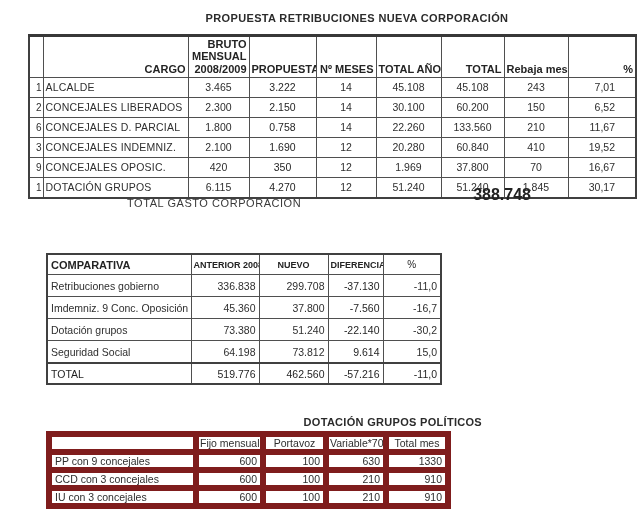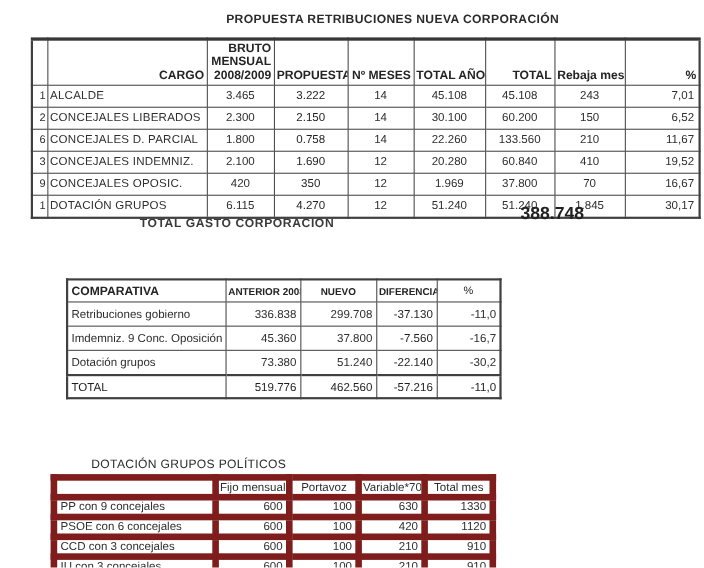--- a/index.html
+++ b/index.html
@@ -25,36 +25,36 @@
   #t1 th,#t1 td{border:1px solid #4f4f4f;}
   #t1{border:2px solid #404040;border-top:3px solid #383838;}
   #t1 thead th{
     height:30px;vertical-align:bottom;font-size:11px;font-weight:bold;
     text-align:right;padding:1px 2px 2px 2px;line-height:1.12;color:#242424;
   }
   #t1 th.pre{white-space:pre-line;}
   #t1 tbody td{height:19px;padding-top:0;padding-bottom:0;}
   #t1 td.num{text-align:right;padding-right:1px;font-size:10px;}
   #t1 td.cargo{text-align:left;padding-left:2px;letter-spacing:.2px;}
-  #t1 td.r{padding-right:4px;}
-  
-  #t1-footer-label{top:197px;left:90px;font-size:11px;letter-spacing:.55px;color:#3a3a3a;font-weight:bold;}
+  #t1 td.r{padding-right:20px;}
+  
+  #t1-footer-label{top:197px;left:90px;font-size:11px;letter-spacing:.55px;color:#3a3a3a;}
   #t1-footer-value{top:186px;left:430px;width:64px;text-align:right;font-size:16px;font-weight:bold;color:#222;}
   
-  #t2{left:60px;top:253px;width:394px;font-size:10.5px;}
+  #t2{left:46px;top:253px;width:394px;font-size:10.5px;}
   #t2 th,#t2 td{border:1px solid #4f4f4f;}
   #t2{border:2px solid #404040;}
   #t2 thead th{height:17px;vertical-align:middle;padding:1px 2px;color:#242424;}
   #t2 th.main{font-size:11px;font-weight:bold;text-align:left;padding-left:3px;}
   #t2 th.small{font-size:9px;font-weight:bold;text-align:center;}
   #t2 th.pct{font-size:10px;font-weight:normal;text-align:center;}
   #t2 tbody td{height:19px;}
   #t2 tr.total td{height:17px;border-top:2px solid #404040;}
   
-  #t3-title{top:416px;left:46px;width:399px;text-align:left;font-size:11px;font-weight:normal;letter-spacing:.3px;color:#2b2b2b;}
+  #t3-title{top:416px;left:46px;width:399px;text-align:right;font-size:11px;font-weight:bold;letter-spacing:.3px;color:#2b2b2b;}
   #t3{left:46px;top:431px;width:399px;font-size:10.5px;}
   #t3 th,#t3 td{border:6px solid #7f1d1d;height:11px;padding-top:0;padding-bottom:0;}
   #t3{border:1px solid #454545;}
   #t3 thead th{font-weight:normal;text-align:center;font-size:10.5px;color:#2e2e2e;}
 </style>
 </head>
 <body>
 
 <div id="page-title" class="abs">PROPUESTA RETRIBUCIONES NUEVA CORPORACIÓN</div>
 
@@ -190,20 +190,27 @@
       <td class="r b">-7.560</td>
       <td class="r">-16,7</td>
     </tr>
     <tr>
       <td class="l">Dotación grupos</td>
       <td class="r">73.380</td>
       <td class="r">51.240</td>
       <td class="r b">-22.140</td>
       <td class="r">-30,2</td>
     </tr>
+    <tr>
+      <td class="l">Seguridad Social</td>
+      <td class="r">64.198</td>
+      <td class="r">73.812</td>
+      <td class="r b">9.614</td>
+      <td class="r">15,0</td>
+    </tr>
     <tr class="total">
       <td class="l b">TOTAL</td>
       <td class="r b">519.776</td>
       <td class="r b">462.560</td>
       <td class="r b">-57.216</td>
       <td class="r b">-11,0</td>
     </tr>
   </tbody>
 </table>
 
@@ -228,27 +235,20 @@
   </thead>
   <tbody>
     <tr>
       <td class="l">PP con 9 concejales</td>
       <td class="r">600</td>
       <td class="r">100</td>
       <td class="r">630</td>
       <td class="r">1330</td>
     </tr>
     <tr>
-      <td class="l">PSOE con 6 concejales</td>
-      <td class="r">600</td>
-      <td class="r">100</td>
-      <td class="r">420</td>
-      <td class="r">1120</td>
-    </tr>
-    <tr>
       <td class="l">CCD con 3 concejales</td>
       <td class="r">600</td>
       <td class="r">100</td>
       <td class="r">210</td>
       <td class="r">910</td>
     </tr>
     <tr>
       <td class="l">IU con 3 concejales</td>
       <td class="r">600</td>
       <td class="r">100</td>

